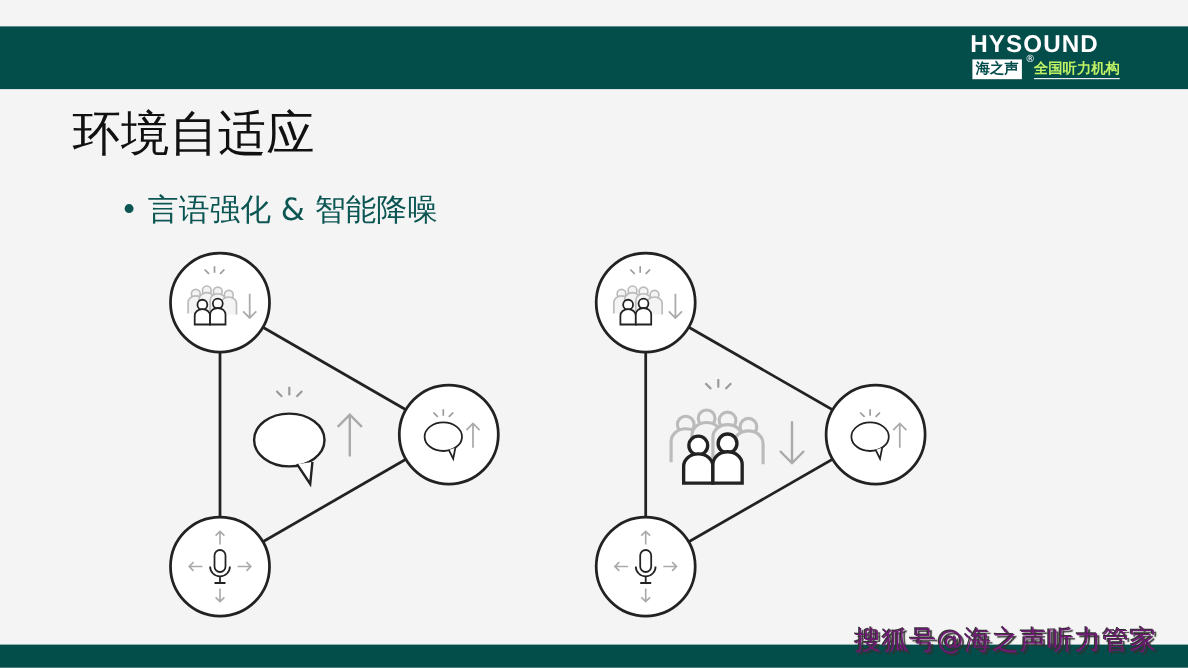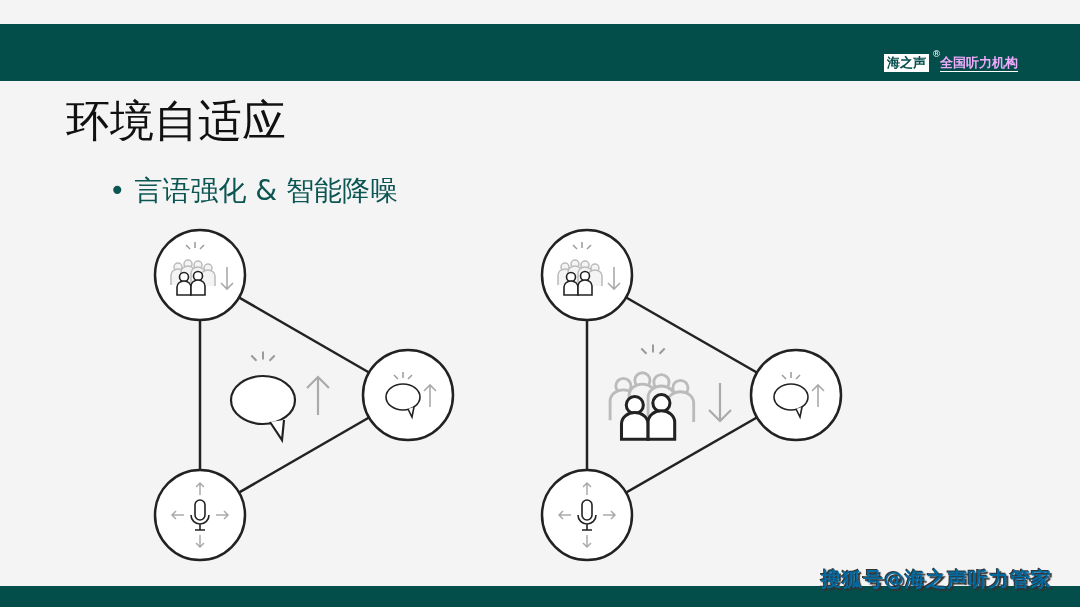--- a/index.html
+++ b/index.html
@@ -15,49 +15,50 @@
   .logo { position: absolute; right: 52px; top: 2px; width: 150px; height: 52px; }
   .logo-top {
     position: absolute; left: 4px; top: 1px; color: #fff; font-weight: bold;
     font-size: 22px; letter-spacing: 1px; font-family: "Liberation Sans", sans-serif;
   }
   .logo-box {
     position: absolute; left: 6px; top: 28px; background: #fff; color: #034d4b;
     font-size: 13px; font-weight: bold; padding: 1px 3px; line-height: 16px;
   }
   .logo-sub {
-    position: absolute; left: 62px; top: 29px; color: #f0abfc; font-size: 13px;
+    position: absolute; left: 62px; top: 29px; color: #bef264; font-size: 13px;
     font-weight: bold; border-bottom: 1px solid #fff; line-height: 16px;
   }
   .logo-reg { position: absolute; left: 54px; top: 23px; color: #fff; font-size: 9px; }
   .title {
     position: absolute; left: 66px; top: 92px; font-size: 44px; color: #111;
     font-family: Liberation Mono, monospace;
   }
   .bullet {
     position: absolute; left: 66px; top: 172px; font-size: 28px; color: #0b5553;
     font-family: "DejaVu Sans", sans-serif;
     margin-left: 43px;
   }
   .diagram { position: absolute; top: 0; left: 0; }
   .footer-bar {
     position: absolute; left: 0; top: 586px; width: 1080px; height: 21px;
     background: #034d4b;
   }
   .watermark {
-    position: absolute; right: 28px; top: 566px; color: #0369a1; font-size: 20px;
-    font-weight: bold; text-shadow: 2px 2px 1px #333, -1px -1px 0 #333;
+    position: absolute; right: 28px; top: 566px; color: #701a75; font-size: 24px;
+    font-weight: normal; text-shadow: 2px 2px 1px #333, -1px -1px 0 #333;
     letter-spacing: 1px;
   }
 </style>
 </head>
 <body>
 
 <div class="header-bar">
   <div class="logo">
+    <span class="logo-top">HYSOUND</span>
     <span class="logo-box">海之声</span>
     <span class="logo-reg">®</span>
     <span class="logo-sub">全国听力机构</span>
   </div>
 </div>
 
 <div class="title">环境自适应</div>
 <div class="bullet">• 言语强化 &amp; 智能降噪</div>
 
 <svg class="diagram" width="1080" height="607">

